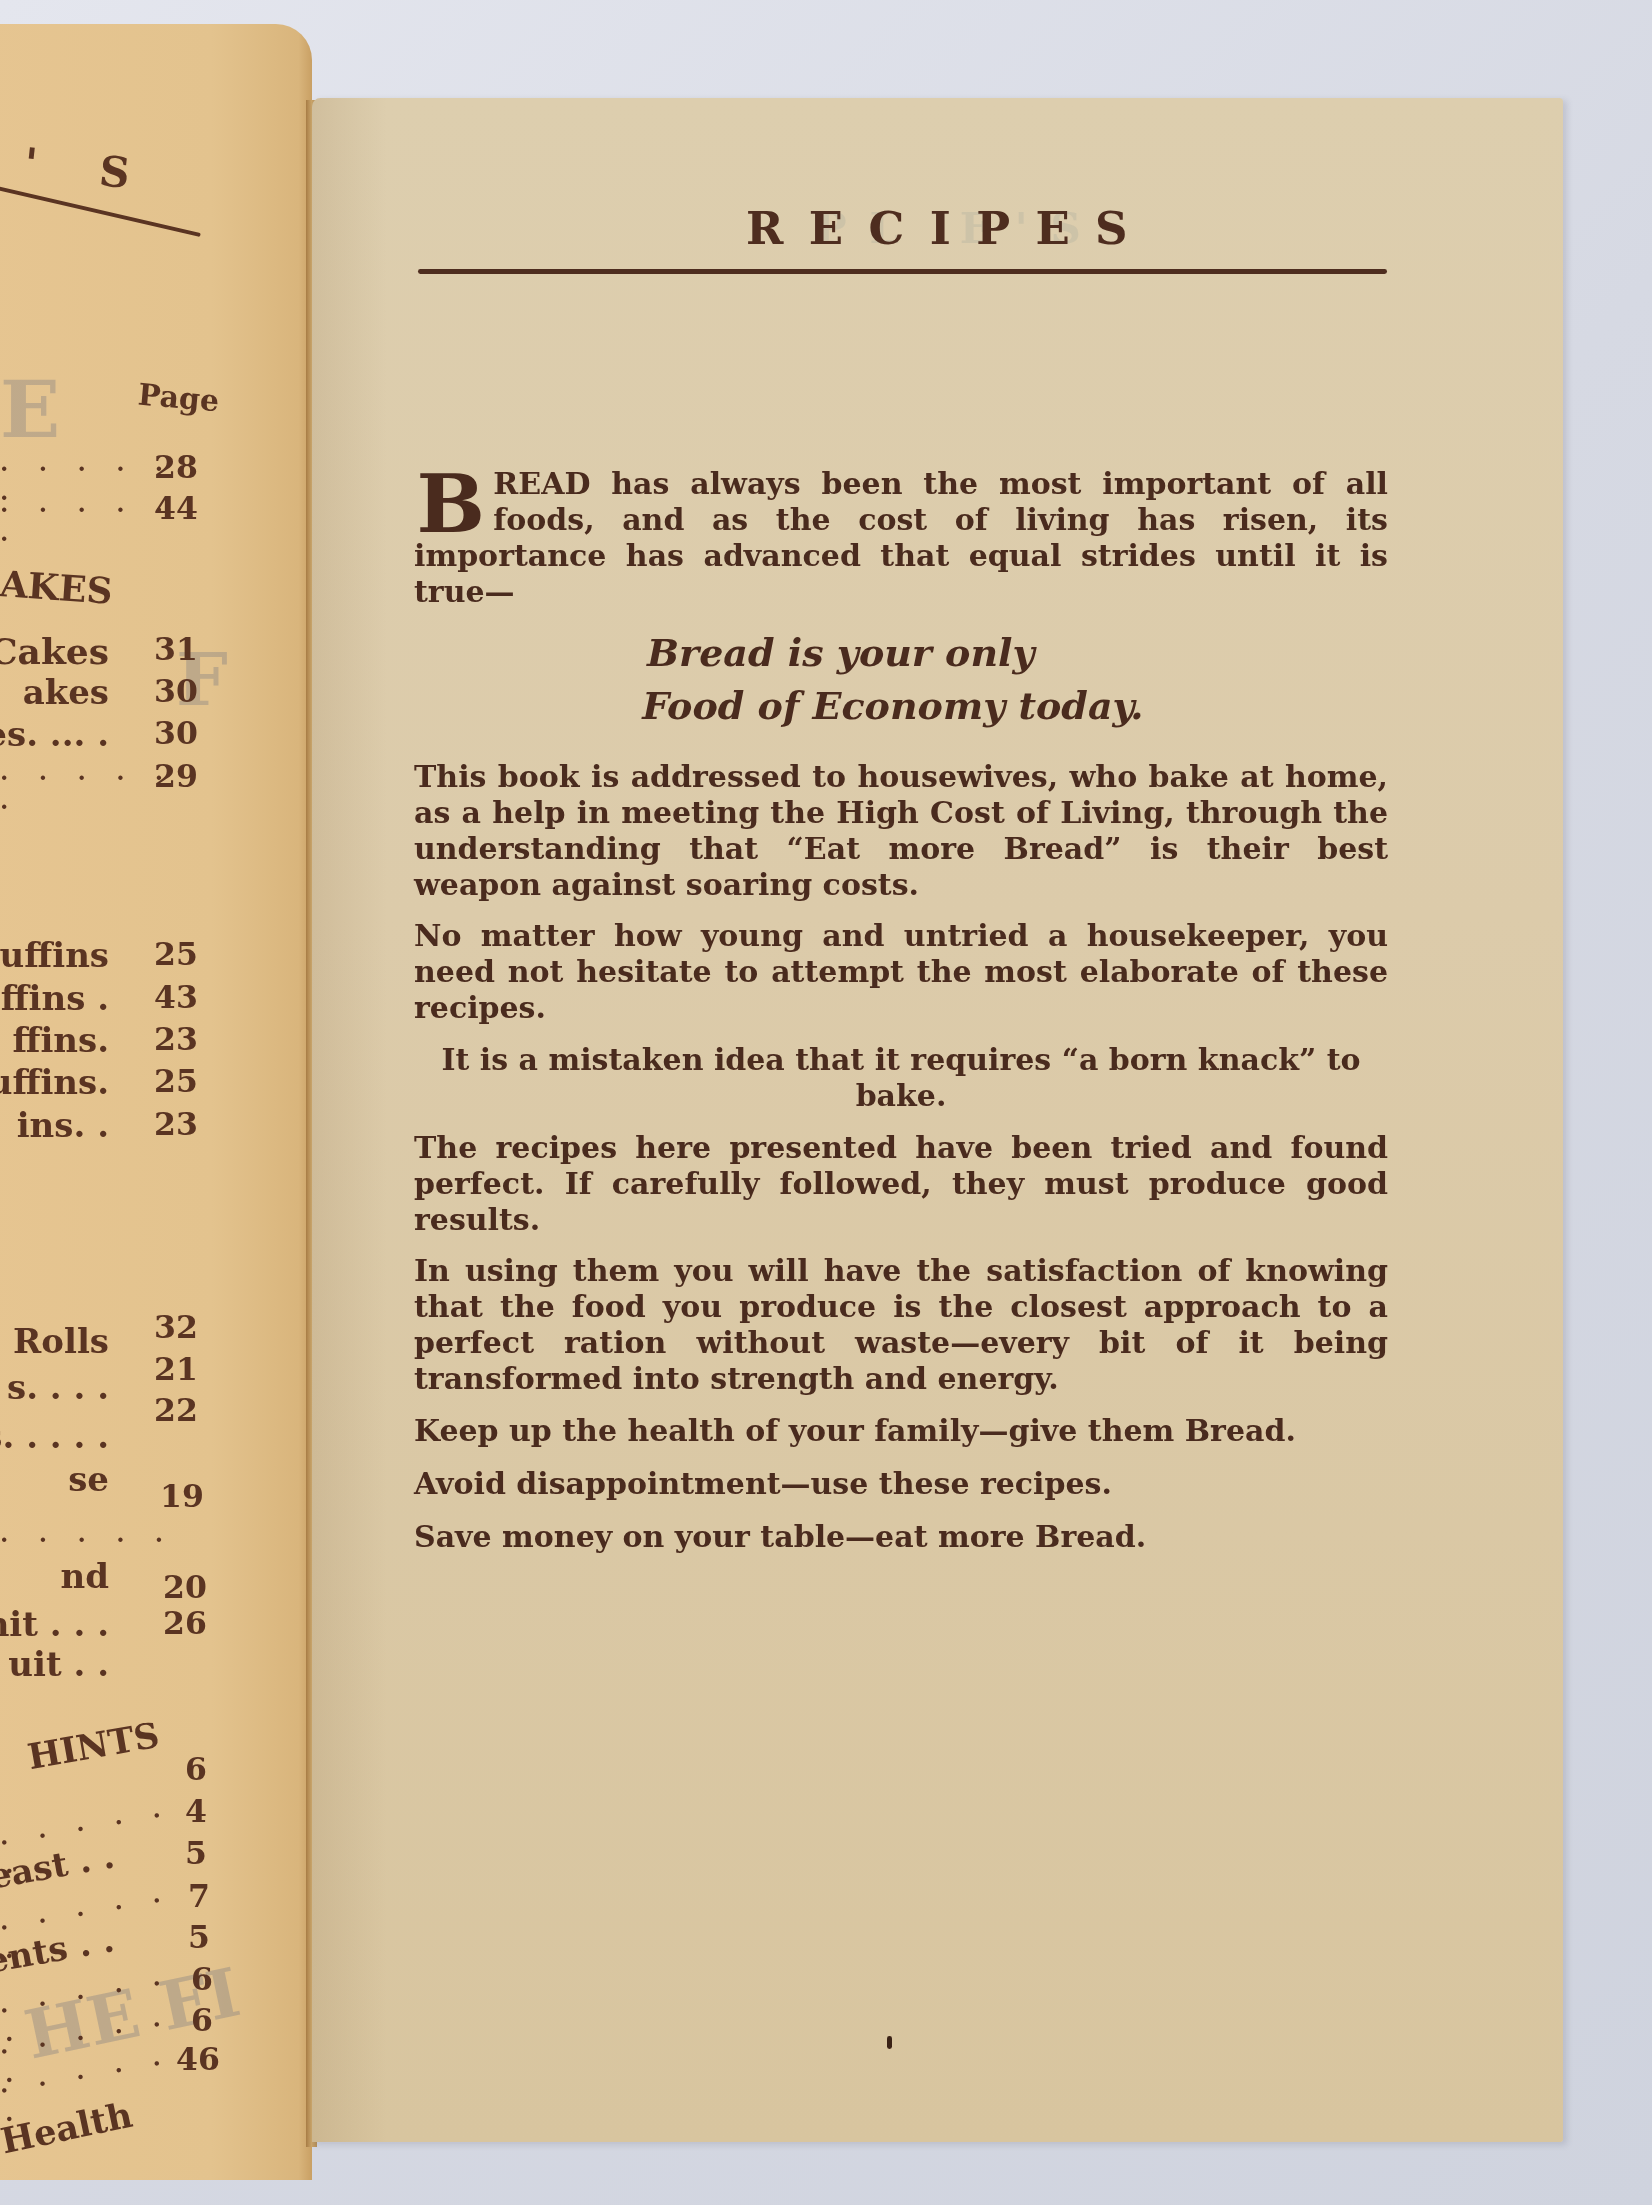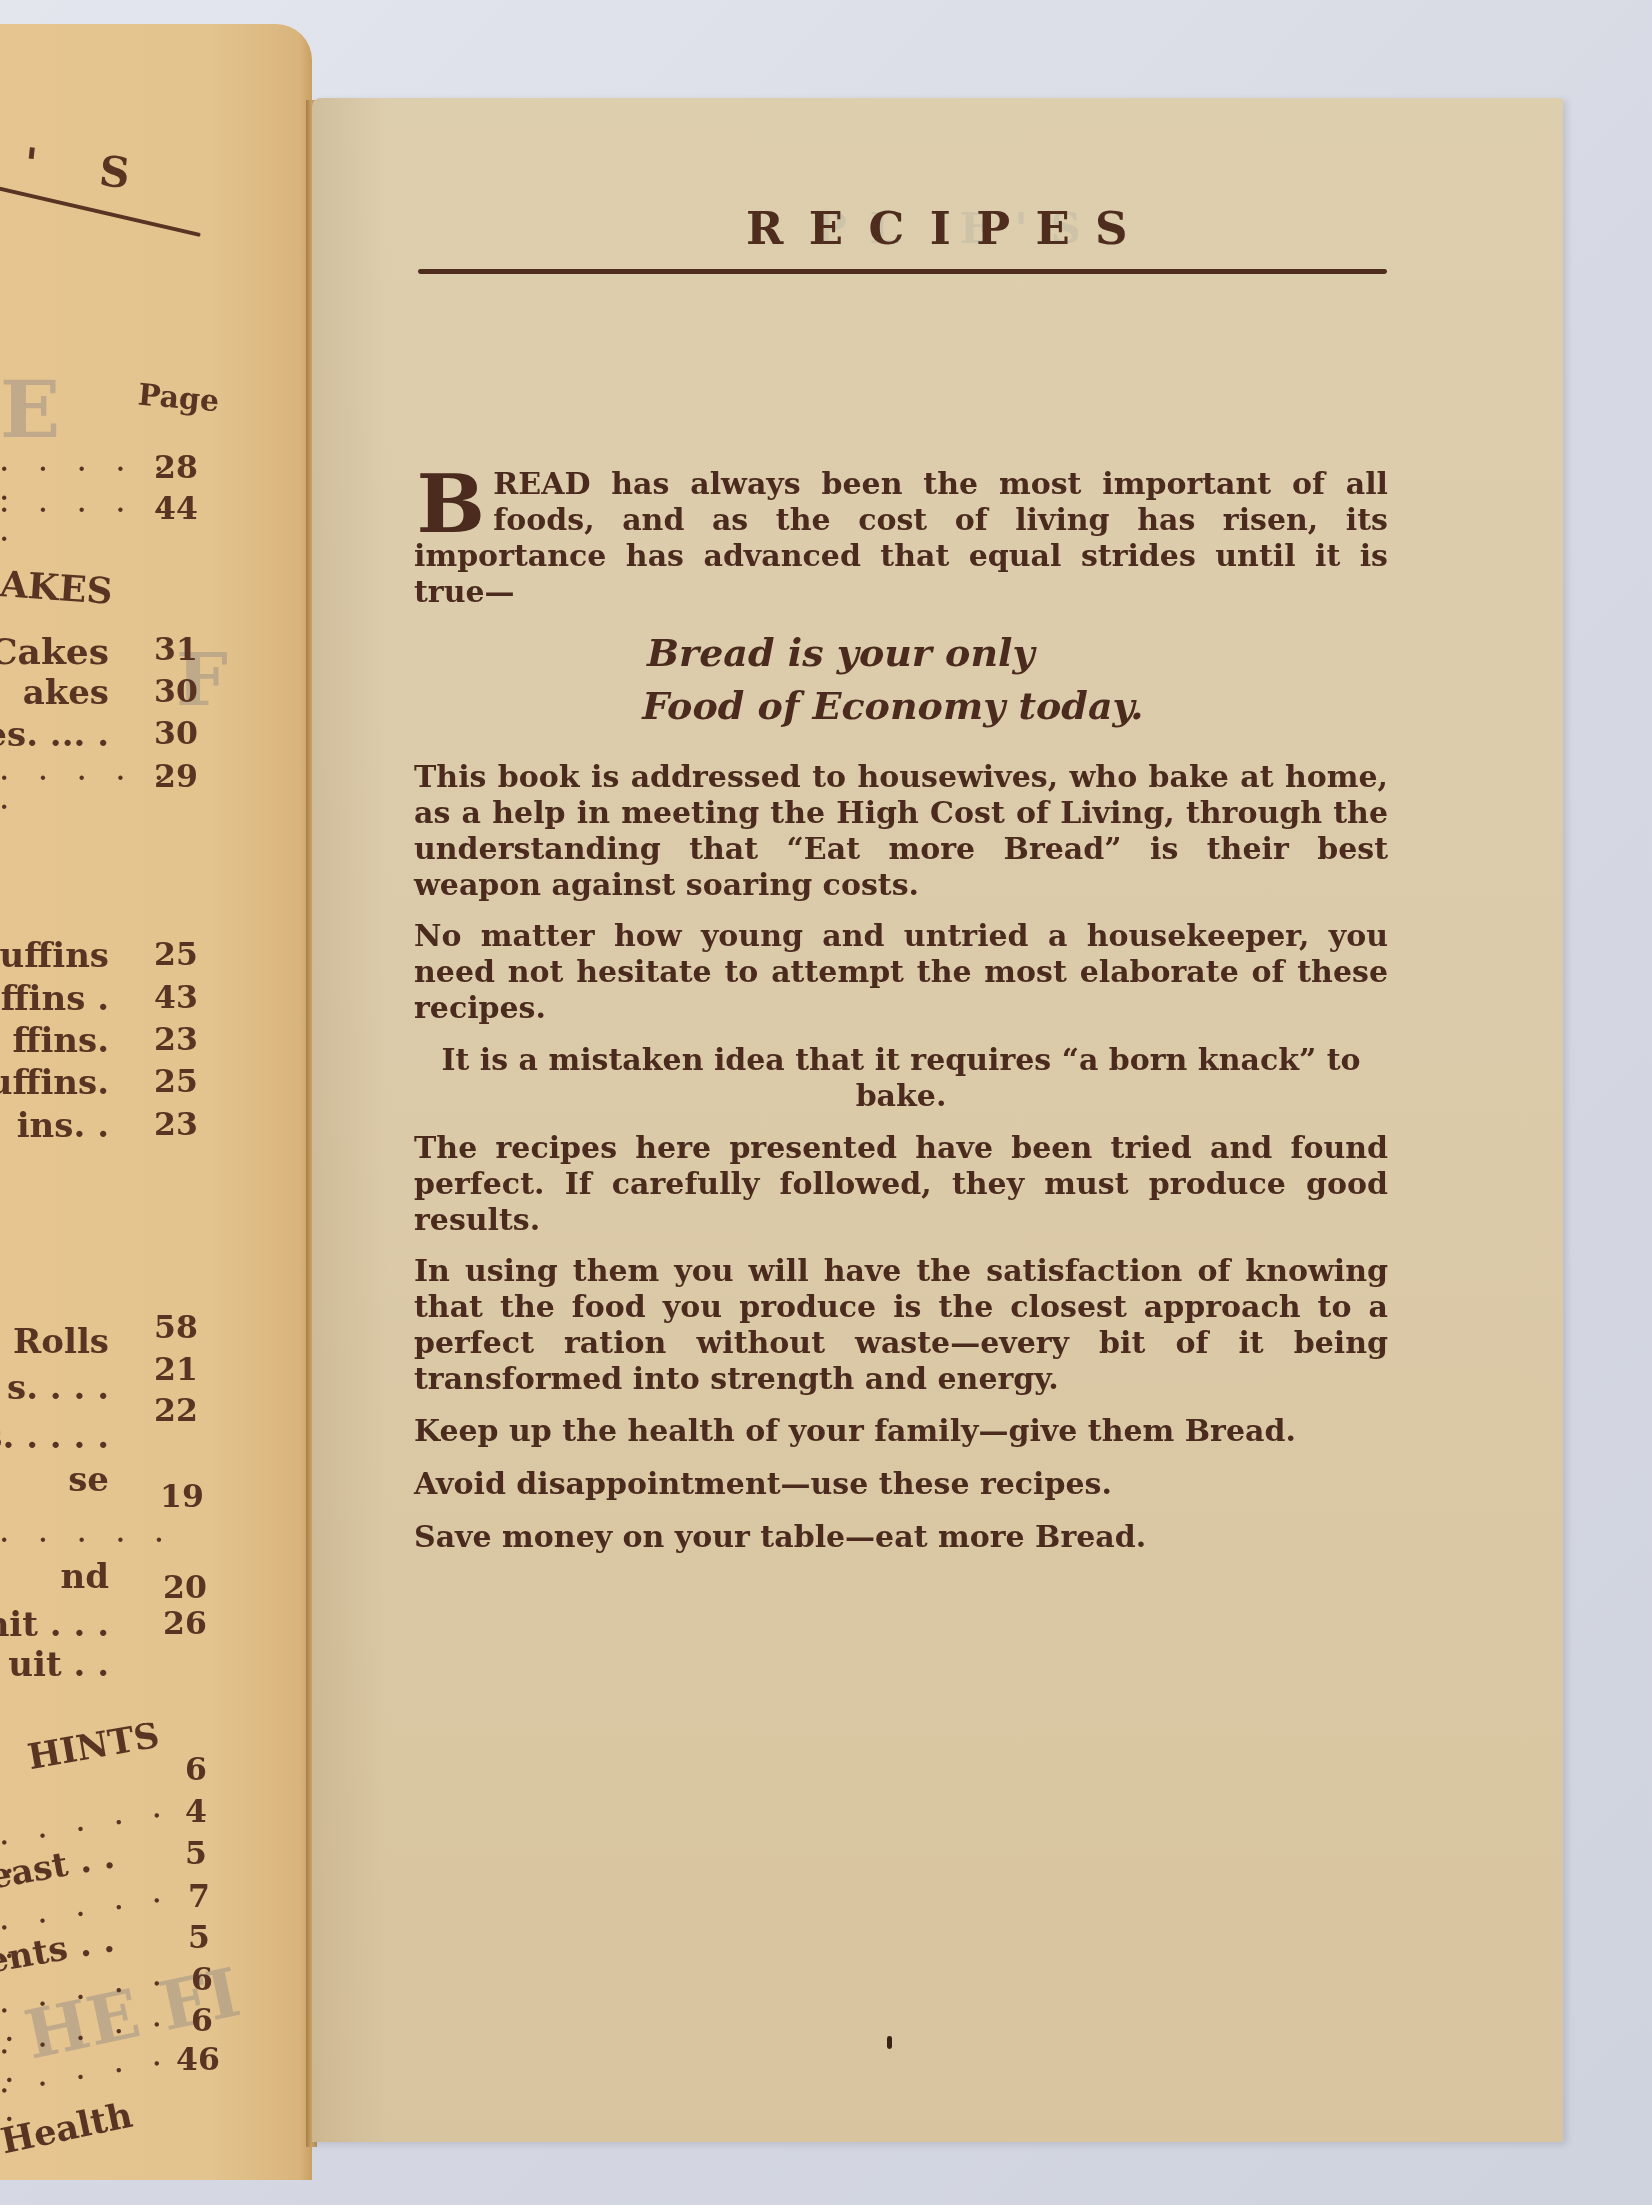--- a/index.html
+++ b/index.html
@@ -139,21 +139,21 @@
       <span class="lbl">uffins.</span>
       <span class="num">25</span>
     </div>
     <div class="toc-row" style="top:1081px;">
       <span class="lbl">ins. .</span>
       <span class="num">23</span>
     </div>
 
     <div class="toc-row" style="top:1284px;">
       <span class="lbl" style="top:13.3px;">Rolls</span>
-      <span class="num">58</span>
+      <span class="num">32</span>
     </div>
     <div class="toc-row" style="top:1326px;">
       <span class="lbl" style="top:17px;">s. . . .</span>
       <span class="num">21</span>
     </div>
     <div class="toc-row" style="top:1367px;">
       <span class="lbl" style="top:25.4px;">s. . . . .</span>
       <span class="num">22</span>
     </div>
     <div class="toc-row" style="top:1435px;">

